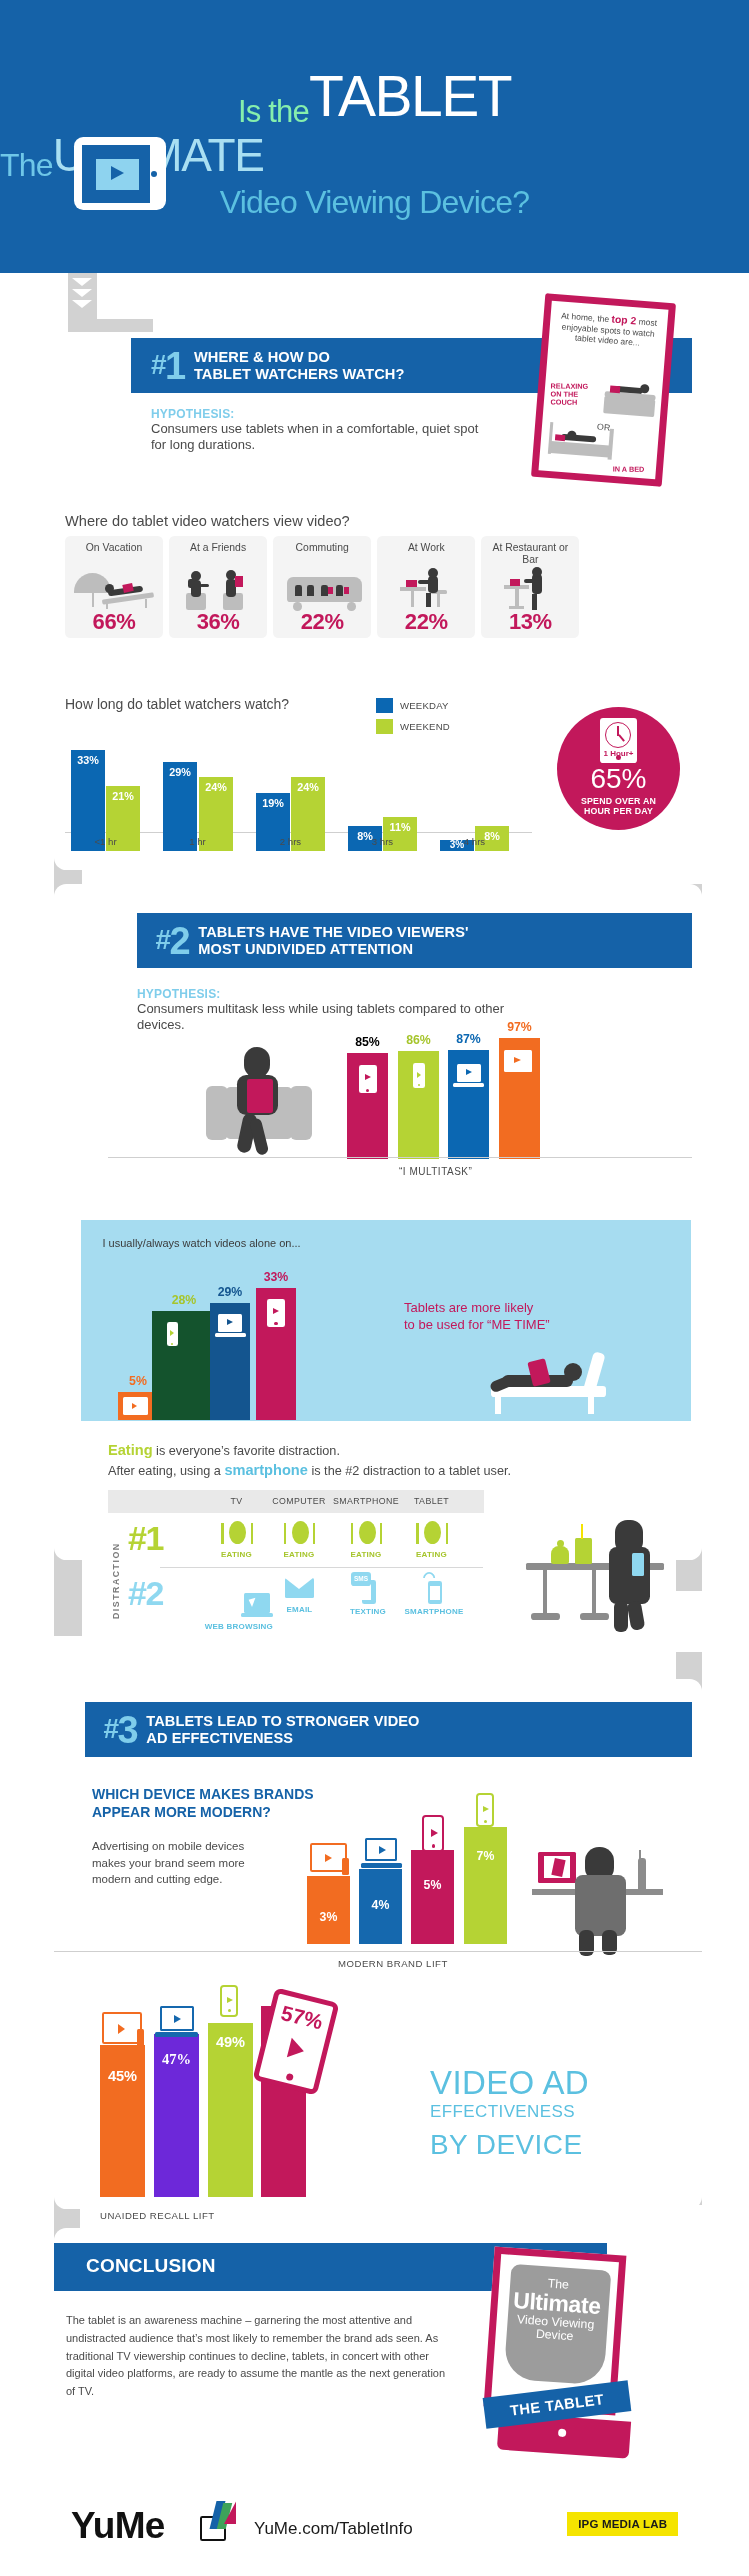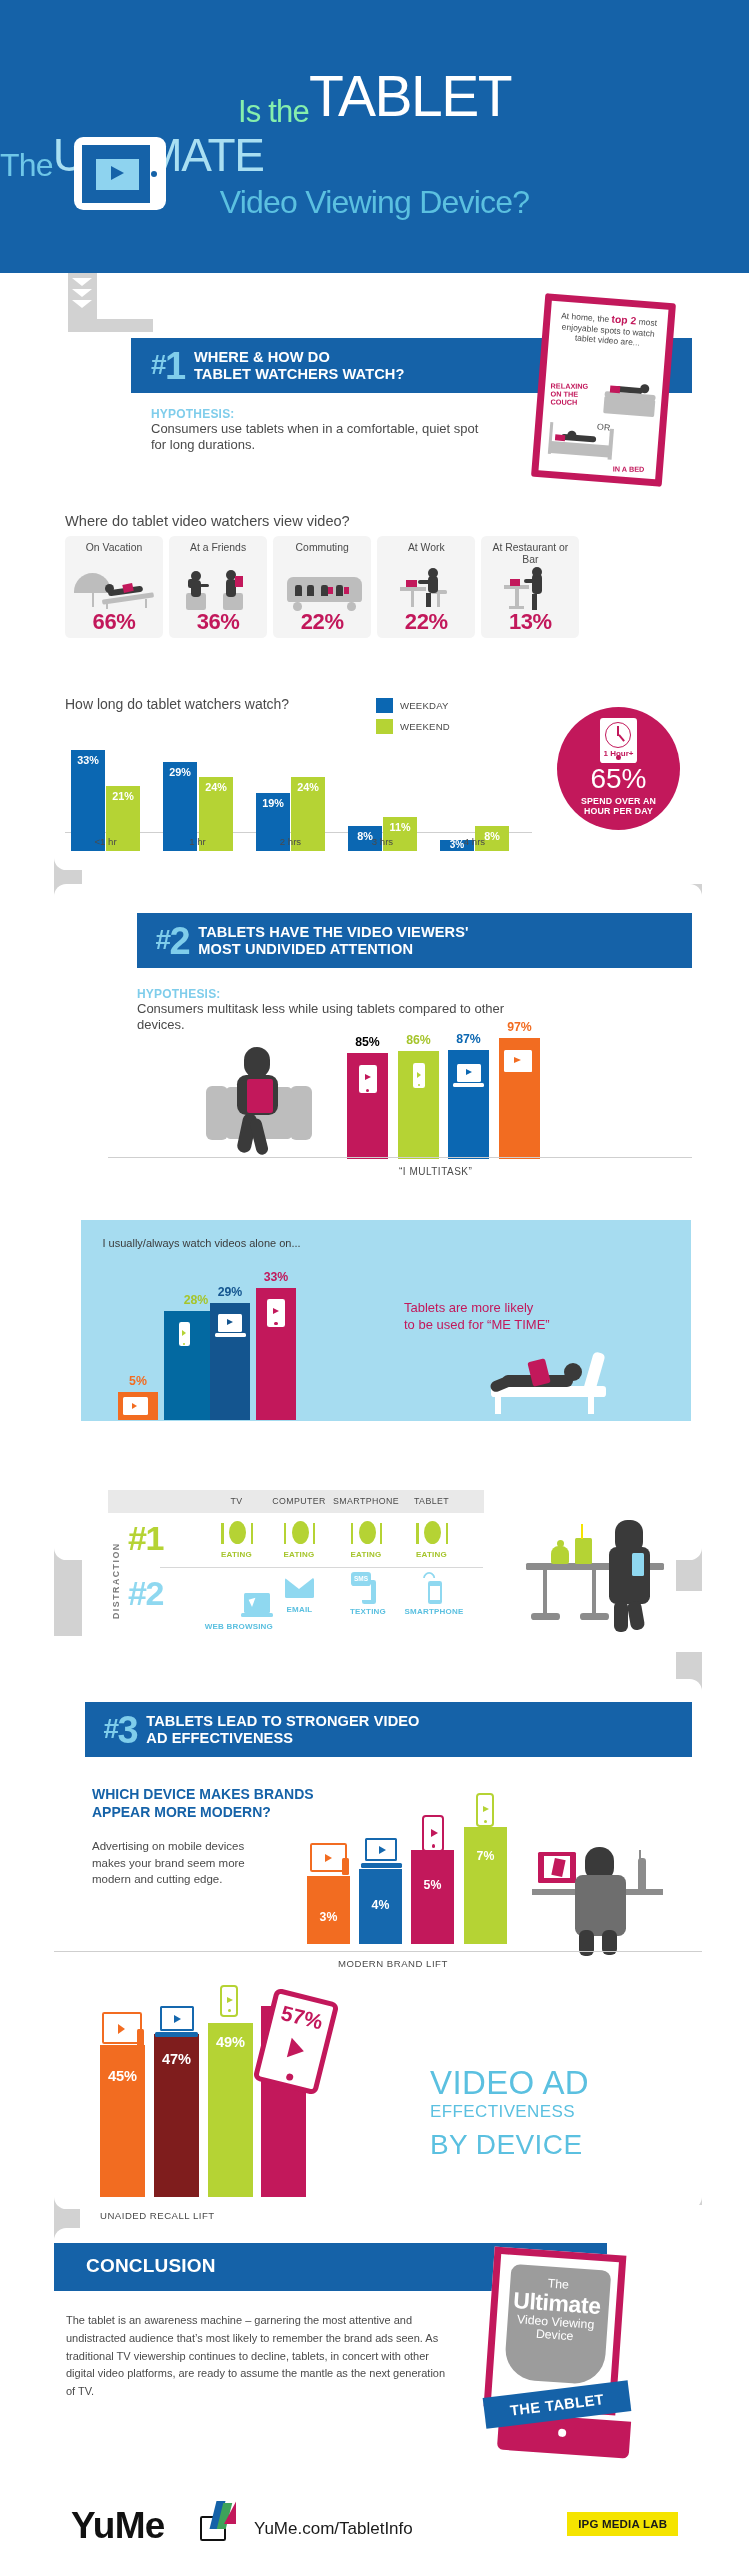--- a/index.html
+++ b/index.html
@@ -489,21 +489,21 @@
   <div class="alone" style="left:81px; top:1220px; width:610px; height:201px;">
     <div class="alone-q" style="left:21.5px; top:17px;">I usually/always watch videos alone on...</div>
 
     <div style="position:absolute; left:37px; top:63px; width:277px; height:137px;">
       <div class="s2bar" style="left:0; width:40px; height:28px; background:#f26c21;">
         <div class="s2val" style="top:-18.4px; color:#f26c21;">5%</div>
         <div style="position:absolute;left:5.4px;top:4.6px;width:24.6px;height:18.4px;background:#fff;border-radius:1.5px;">
           <div style="position:absolute;left:8.5px;top:6.1px;border-left:5.4px solid #f26c21;border-top:3.1px solid transparent;border-bottom:3.1px solid transparent;"></div>
         </div>
       </div>
-      <div class="s2bar" style="left:46px; width:64px; height:109px; background:#0369a1;">
+      <div class="s2bar" style="left:34px; width:64px; height:109px; background:#14532d;">
         <div class="s2val" style="top:-18.4px; color:#a6c52c;">28%</div>
         <div style="position:absolute;left:14.6px;top:10.8px;width:11.5px;height:24.6px;background:#fff;border-radius:2.3px;">
           <div style="position:absolute;left:3.8px;top:8.5px;border-left:4.6px solid #b5d334;border-top:3.1px solid transparent;border-bottom:3.1px solid transparent;"></div>
           <div style="position:absolute;left:4.6px;bottom:1.5px;width:2.3px;height:2.3px;border-radius:50%;background:#b5d334;"></div>
         </div>
       </div>
       <div class="s2bar" style="left:92px; width:40px; height:117px; background:#14558f;">
         <div class="s2val" style="top:-18.4px; color:#14558f;">29%</div>
         <div style="position:absolute;left:7.7px;top:10.8px;width:24.6px;height:18.4px;background:#fff;border-radius:1.5px;">
           <div style="position:absolute;left:9.2px;top:5.4px;border-left:6.1px solid #14558f;border-top:3.8px solid transparent;border-bottom:3.8px solid transparent;"></div>
@@ -530,20 +530,24 @@
       <div class="sil" style="left:29px; top:29px; width:71px; height:12.3px; border-radius:6.1px;"></div>
       <div class="sil" style="left:91px; top:17px; width:18.4px; height:18.4px; border-radius:50%;"></div>
       <div class="pink" style="left:57px; top:14px; width:18.4px; height:24.6px; border-radius:2.3px; transform:rotate(-14deg);"></div>
       <div class="sil" style="left:17px; top:32px; width:26px; height:10.8px; border-radius:5.4px; transform:rotate(-22deg);"></div>
       <div style="position:absolute; left:21.5px; top:48px; width:6.1px; height:20px; background:#fff;"></div>
       <div style="position:absolute; left:115px; top:48px; width:6.1px; height:20px; background:#fff;"></div>
     </div>
   </div>
 
   <div class="dist" style="left:108px; top:1441px; width:584px; height:192px;">
+    <div class="dist-h">
+      <div><span class="eat">Eating</span><span> is everyone’s favorite distraction.</span></div>
+      <div><span>After eating, using a </span><span class="sp">smartphone</span><span> is the #2 distraction to a tablet user.</span></div>
+    </div>
 
     <div class="dt-head" style="left:0px; top:49px; width:376px;"></div>
     <div class="dt-col" style="left:98px; top:55px; width:61px;">TV</div>
     <div class="dt-col" style="left:157px; top:55px; width:68px;">COMPUTER</div>
     <div class="dt-col" style="left:221px; top:55px; width:74px;">SMARTPHONE</div>
     <div class="dt-col" style="left:293px; top:55px; width:61px;">TABLET</div>
 
     <div class="dt-vert" style="left:3.1px; top:78px; height:100px;">DISTRACTION</div>
 
     <div class="dt-rank" style="left:20px; top:80px; color:#b5d334;"><span>#1</span></div>
@@ -701,21 +705,21 @@
 
   <div style="position:absolute; left:100px; top:1997px; width:269px; height:200px; z-index:3;">
     <div class="s2bar" style="left:0; width:45px; height:152px; background:#f26c21;">
       <div class="s2val" style="top:23px; color:#fff; font-size:14.6px;">45%</div>
     </div>
     <div style="position:absolute;left:1.5px;top:15.4px;width:40px;height:32px;border:2.3px solid #f26c21;border-radius:2.3px;background:#fff;">
       <div style="position:absolute;left:14.6px;top:10px;border-left:7.7px solid #f26c21;border-top:5.4px solid transparent;border-bottom:5.4px solid transparent;"></div>
     </div>
     <div style="position:absolute;left:37px;top:32px;width:7px;height:17px;background:#f26c21;border-radius:1.5px;"></div>
 
-    <div class="s2bar" style="left:54px; width:45px; height:163px; background:#7f1d1d;">
+    <div class="s2bar" style="left:54px; width:45px; height:163px; background:#6d28d9;font-family:Liberation Serif, serif;">
       <div class="s2val" style="top:17px; color:#fff; font-size:14.6px;">47%</div>
     </div>
     <div style="position:absolute;left:60px;top:9.2px;width:34px;height:24.6px;border:2.3px solid #1568ae;border-radius:1.5px;background:#fff;">
       <div style="position:absolute;left:12.3px;top:7px;border-left:7.7px solid #1568ae;border-top:4.6px solid transparent;border-bottom:4.6px solid transparent;"></div>
     </div>
     <div style="position:absolute;left:55px;top:35px;width:43px;height:4.6px;background:#1568ae;border-radius:1.5px;"></div>
 
     <div class="s2bar" style="left:108px; width:45px; height:174px; background:#b5d334;">
       <div class="s2val" style="top:10.8px; color:#fff; font-size:14.6px;">49%</div>
     </div>

